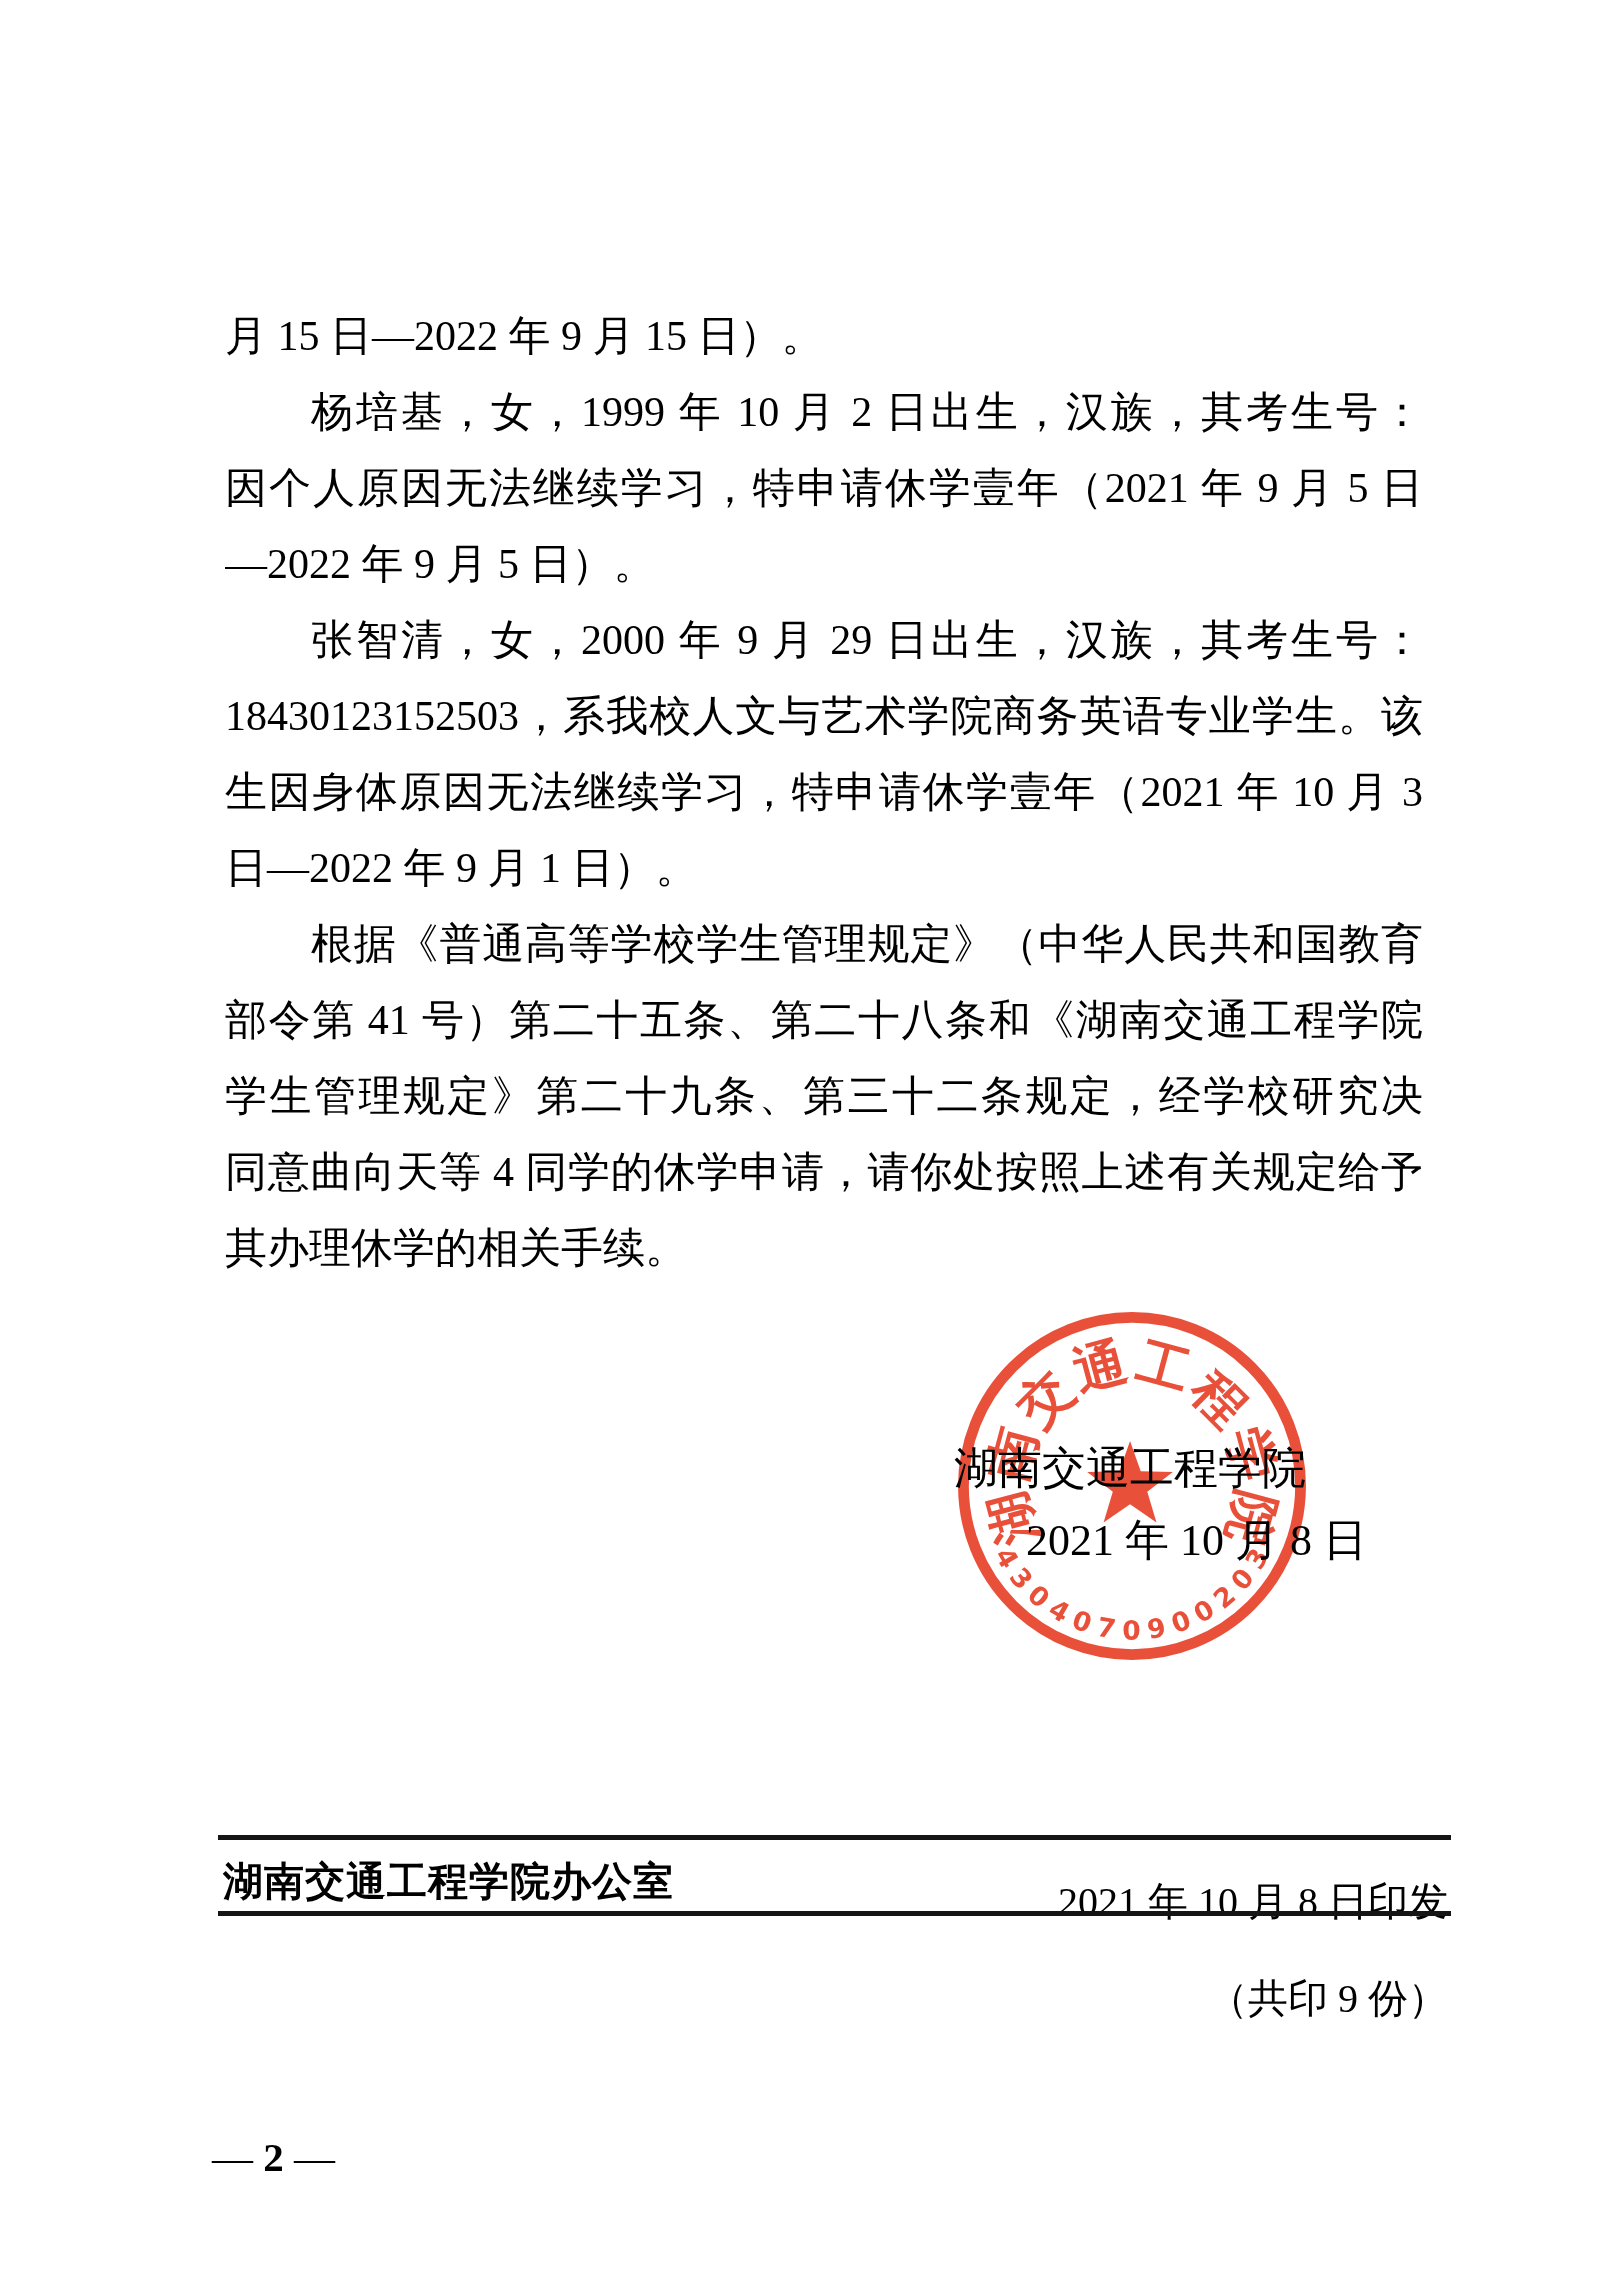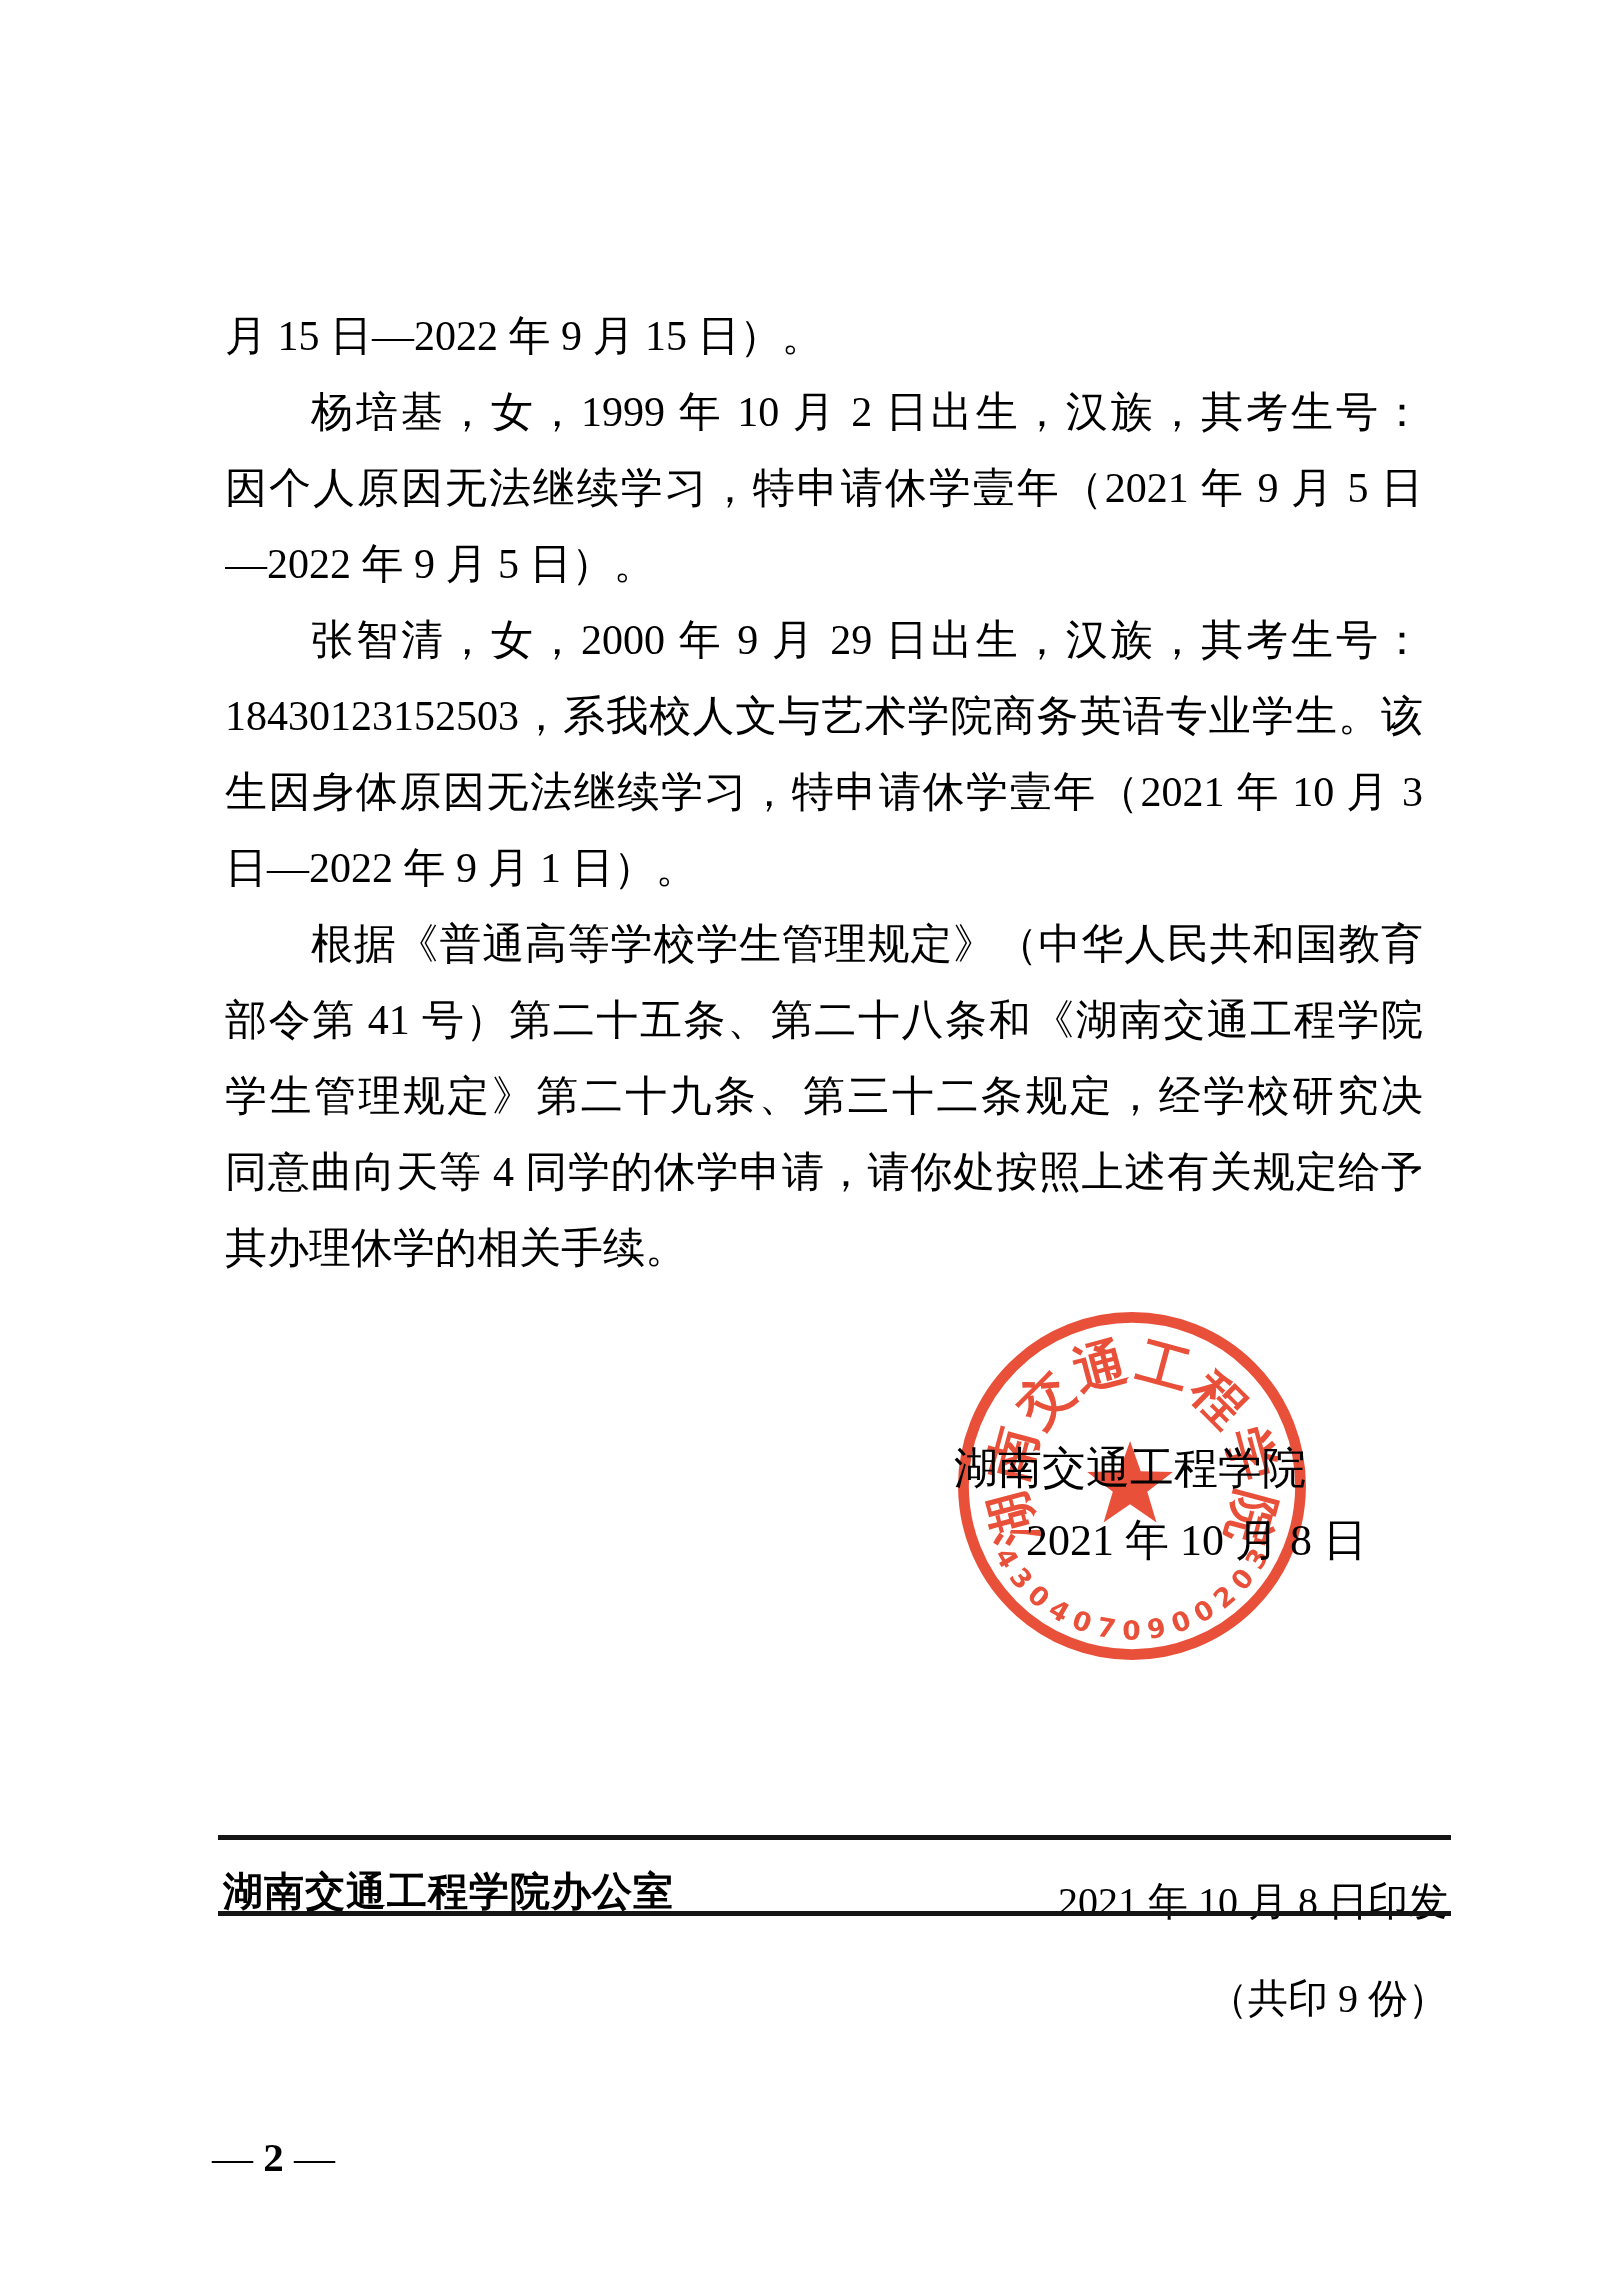--- a/index.html
+++ b/index.html
@@ -23,21 +23,21 @@
   .seal-star { fill:#e8432c; }
   .seal-char { font-size:53px; font-weight:bold; fill:#e8432c; text-anchor:middle;
     dominant-baseline:central; font-family:"Liberation Serif","DejaVu Serif",serif; }
   .seal-num  { font-size:27px; font-weight:bold; fill:#e8432c; text-anchor:middle;
     dominant-baseline:central; font-family:"DejaVu Sans",sans-serif; letter-spacing:1px; }
   
   .rule { position:absolute; left:218px; width:1233px; height:4.9px; background:#151515; }
   .rule-top { top:1835px; }
   .rule-bottom { top:1911px; }
   .footer-row { position:absolute; left:223px; top:1854px; width:1225px;
-    display:flex; justify-content:space-between; align-items:center; font-size:40px; }
+    display:flex; justify-content:space-between; align-items:flex-start; font-size:40px; }
   .footer-office { font-weight:bold; letter-spacing:1px; }
   .footer-date { font-weight:normal;margin-top:20px; }
   .copies { position:absolute; right:172px; top:1971px; font-size:40px;font-family:Liberation Serif, serif; }
   .page-num { position:absolute; left:212px; top:2133px; font-size:41px; }
   .page-num b { font-weight:bold; }
 </style>
 </head>
 <body>
 
 <div class="page">

